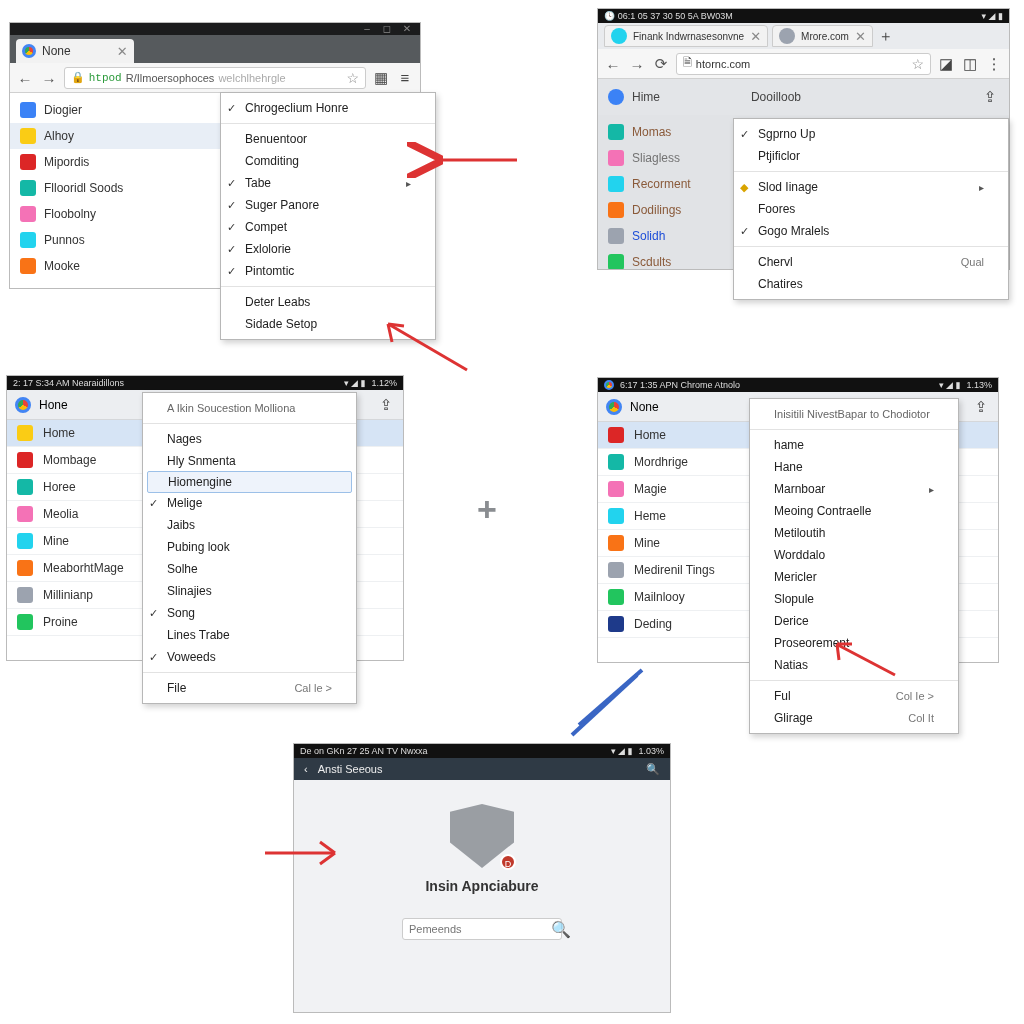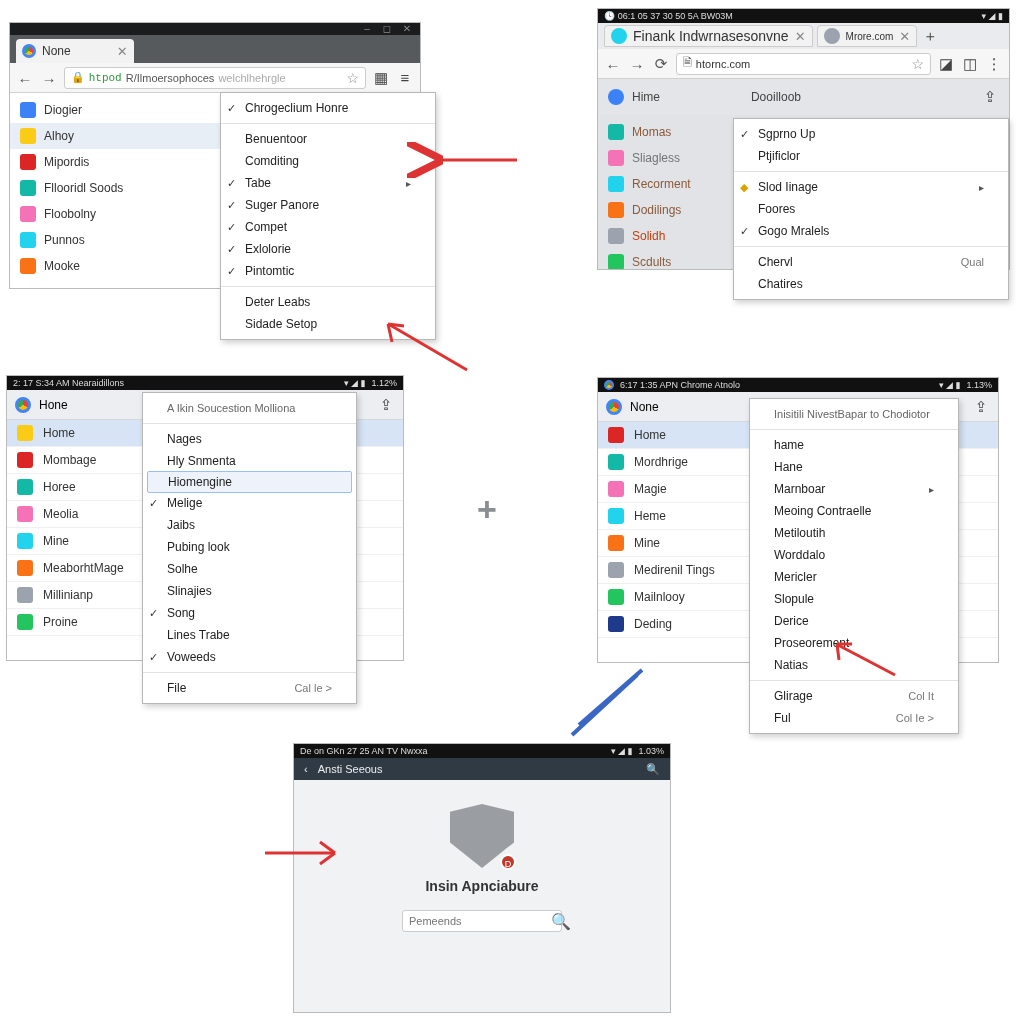--- a/index.html
+++ b/index.html
@@ -48,21 +48,21 @@
 
 .mlist { font-size: 12px; }
 .mrow { display: flex; align-items: center; gap: 10px; height: 27px; padding: 0 10px; color: #333; border-bottom: 1px solid #eef0f2; }
 .mrow.sel { background: #d6e4f5; }
 .mico { width: 16px; height: 16px; flex: 0 0 16px; border-radius: 3px; }
 
 
 .appbar { background: #2f3a45; color: #eee; height: 22px; display: flex; align-items: center; gap: 10px; padding: 0 10px; font-size: 11px; }
 .bigshield { width: 64px; height: 64px; background: #9a9ea3; position: relative; margin: 18px auto 10px; clip-path: polygon(50% 0, 100% 12%, 100% 60%, 50% 100%, 0 60%, 0 12%); }
 .bigshield::after { content: ""; position: absolute; right: -6px; bottom: -6px; width: 16px; height: 16px; background: #c63; border-radius: 50%; border: 2px solid #fff; }
-.srch { width: 160px; margin: 16px auto; height: 22px; border: 1px solid #ccc; border-radius: 3px; display: flex; align-items: center; padding: 0 6px; background: #fff; }
+.srch { width: 160px; margin: 24px auto; height: 22px; border: 1px solid #ccc; border-radius: 3px; display: flex; align-items: center; padding: 0 6px; background: #fff; }
 .srch input { border: 0; flex: 1; font-size: 11px; outline: none; color: #888; background: transparent; }
 
 
 .arrow { position: absolute; pointer-events: none; }
 .arrow svg { overflow: visible; }
 
 
 .c-blue   { background: #3b82f6; }
 .c-yellow { background: #facc15; }
 .c-red    { background: #dc2626; }
@@ -179,21 +179,21 @@
 
 <div class="panel" style="left:597px; top:8px; width:413px; height:262px;">
   <div class="statusbar">
     <span>🕓 06:1 05 37 30 50 5A BW03M</span>
     <span class="spacer"></span>
     <span>▾ ◢ ▮</span>
   </div>
   <div class="tabstrip" style="background:#e9ebee; height:26px; align-items:center; gap:4px; padding:0 6px;">
     <div class="tab" style="border:1px solid #ccc; height:22px;">
       <span class="bm-ico c-cyan" style="border-radius:50%"></span>
-      <span style="font-size:14px">Finank Indwrnasesonvne</span>
+      <span style="font-size:10px">Finank Indwrnasesonvne</span>
       <span class="tab-close">✕</span>
     </div>
     <div class="tab" style="border:1px solid #ccc; height:22px;">
       <span class="bm-ico c-gray" style="border-radius:50%"></span>
       <span style="font-size:10px">Mrore.com</span>
       <span class="tab-close">✕</span>
     </div>
     <span class="tbicon">＋</span>
   </div>
   <div class="toolbar">
@@ -228,21 +228,21 @@
       <div class="bm-row" style="color: rgb(119, 170, 85);">
         <span class="bm-ico c-cyan"></span>
         <span style="color:#8a5a3a">Recorment</span>
       </div>
       <div class="bm-row" style="color: rgb(119, 170, 85);">
         <span class="bm-ico c-orange"></span>
         <span style="color:#8a5a3a">Dodilings</span>
       </div>
       <div class="bm-row" style="color: rgb(119, 170, 85);">
         <span class="bm-ico c-gray"></span>
-        <span style="color:#c2410c">Solidh</span>
+        <span style="color:#1d4ed8">Solidh</span>
       </div>
       <div class="bm-row" style="color: rgb(119, 170, 85);">
         <span class="bm-ico c-green"></span>
         <span style="color:#8a5a3a">Scdults</span>
       </div>
     </div>
 </div>
 
 <div class="menu" id="m2" style="left:733px; top:118px; width:276px;">
     <div class="mi">
@@ -452,26 +452,26 @@
       <span>Derice</span>
     </div>
     <div class="mi">
       <span>Proseorement</span>
     </div>
     <div class="mi">
       <span>Natias</span>
     </div>
     <div class="msep"></div>
     <div class="mi">
+      <span>Ful</span>
+      <span class="kbd">Col Ie &gt;</span>
+    </div>
+    <div class="mi">
       <span>Glirage</span>
       <span class="kbd">Col It</span>
-    </div>
-    <div class="mi">
-      <span>Ful</span>
-      <span class="kbd">Col Ie &gt;</span>
     </div>
   </div>
 
 <div class="panel" style="left:293px; top:743px; width:378px; height:270px; background:#f1f2f4;">
   <div class="statusbar">
     <span>De on GKn 27 25 AN TV Nwxxa</span>
     <span class="spacer"></span>
     <span>▾ ◢ ▮</span>
     <span>1.03%</span>
   </div>

